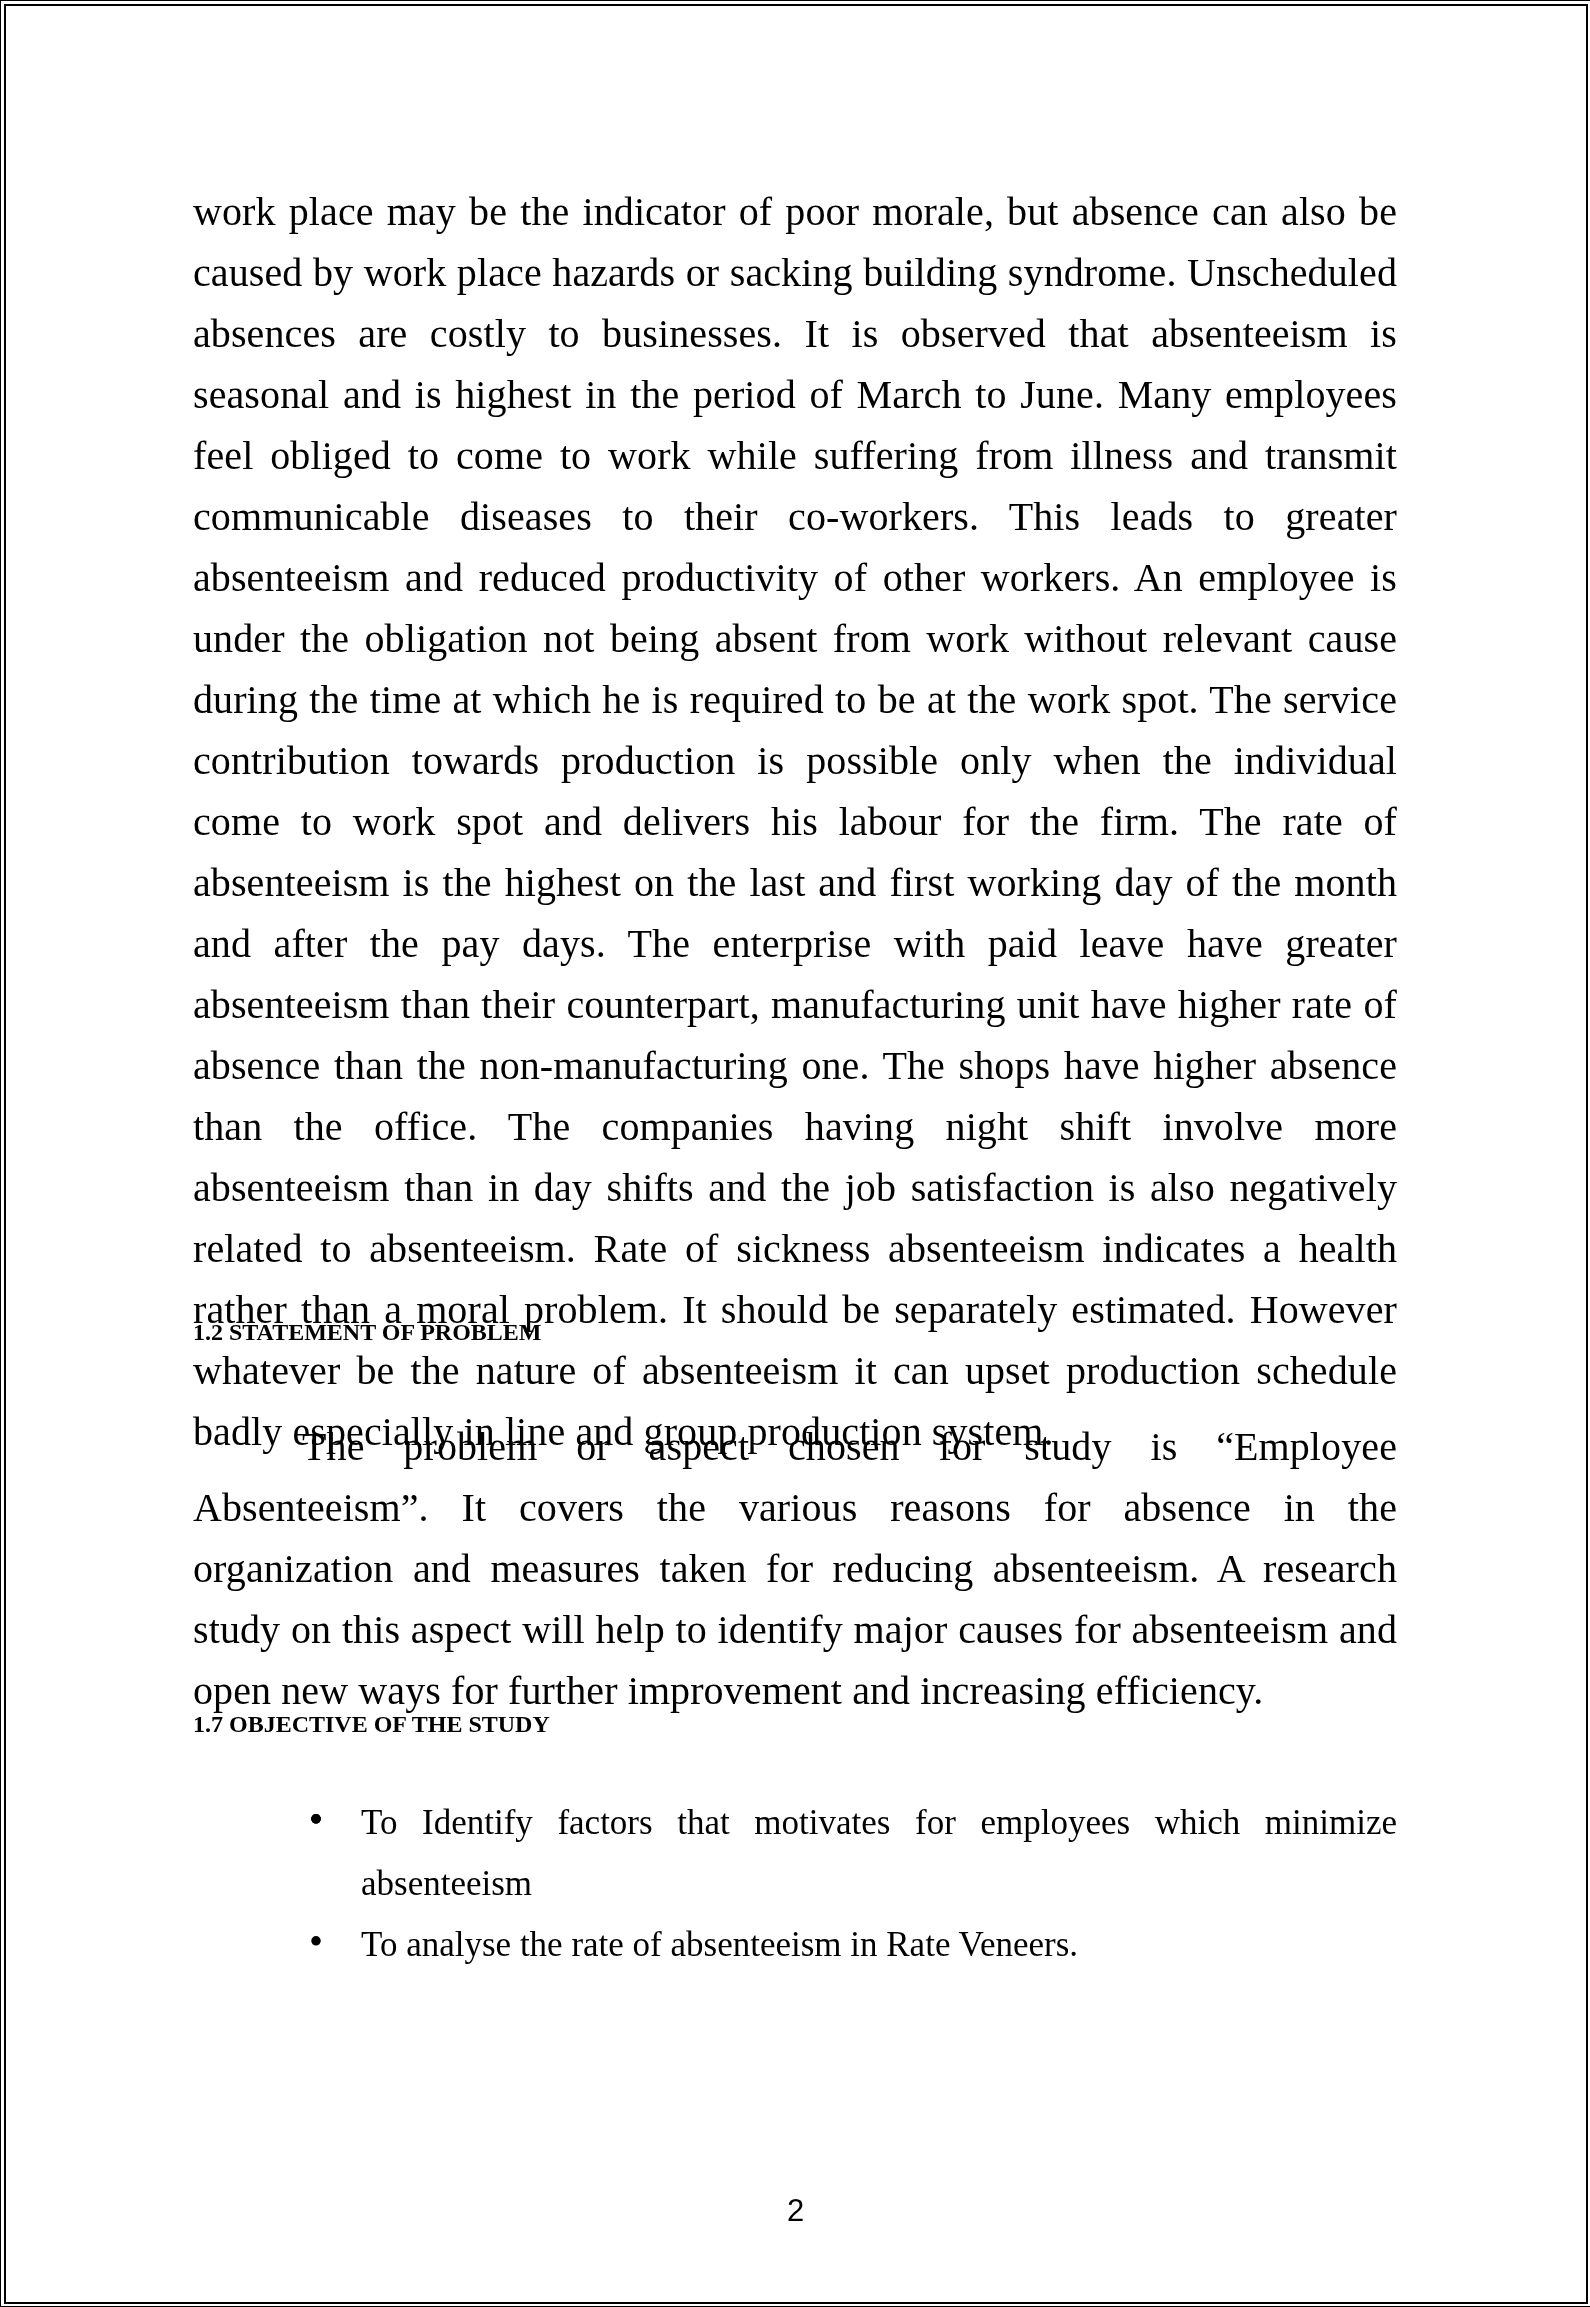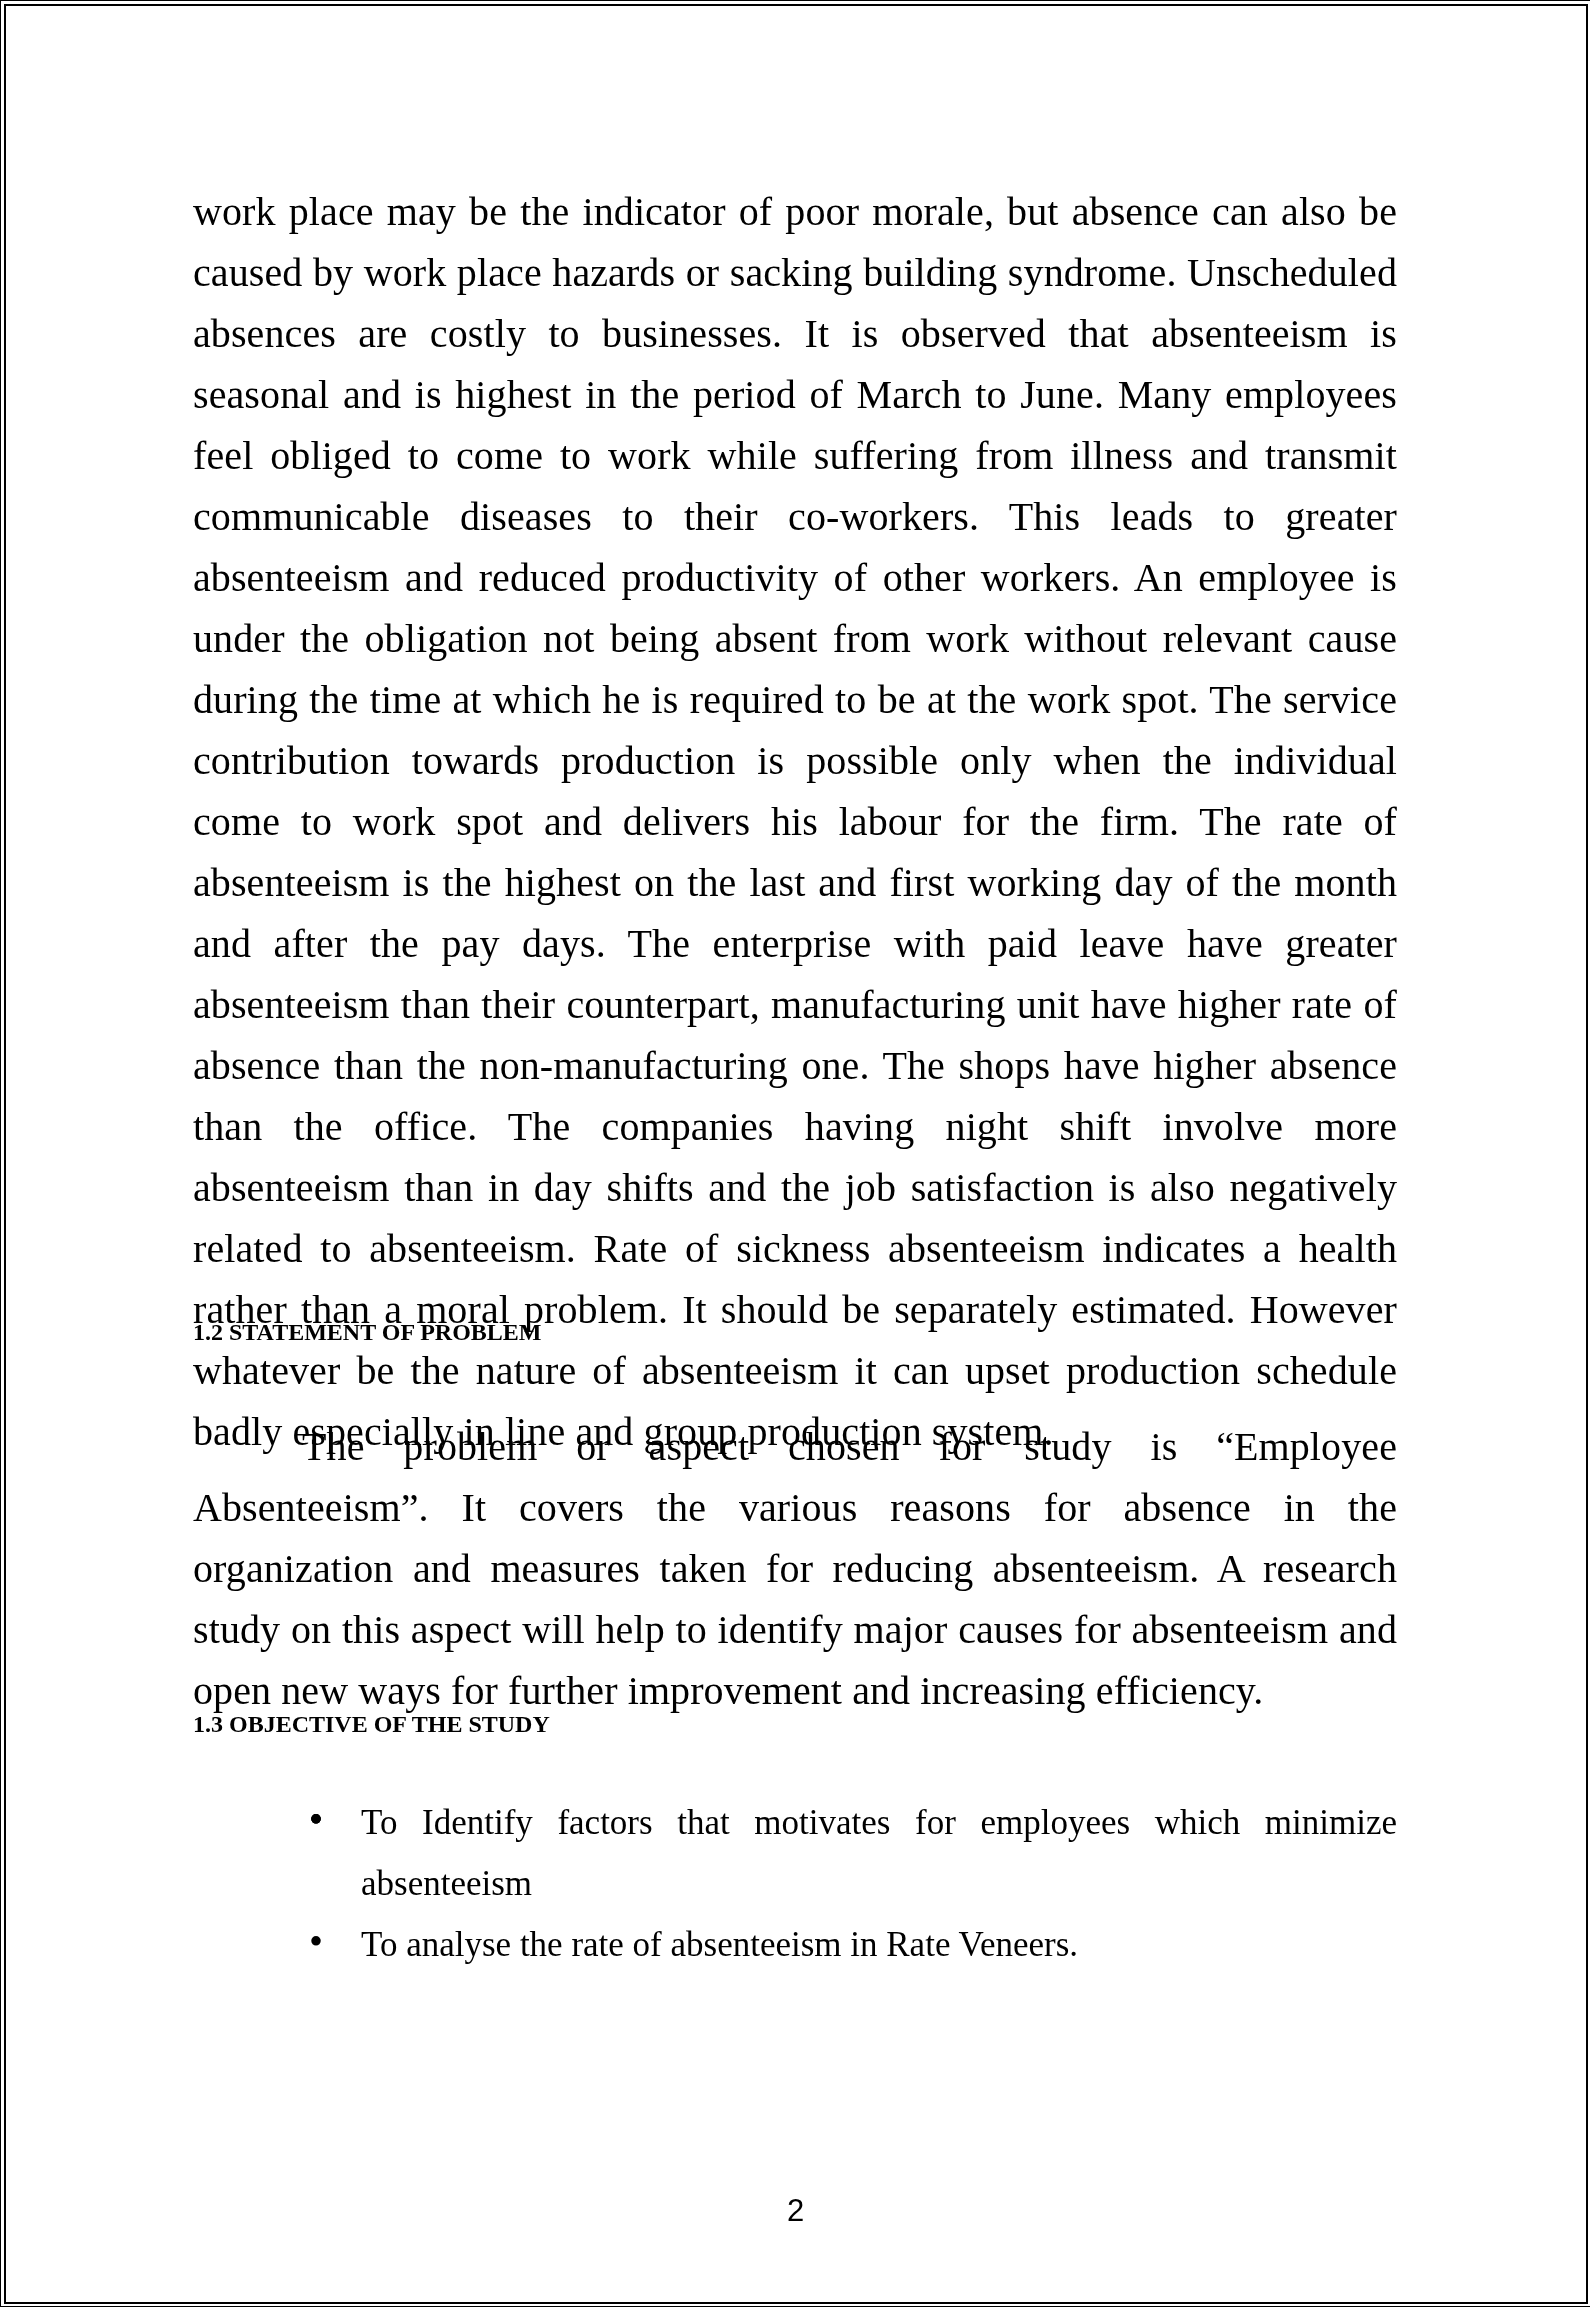--- a/index.html
+++ b/index.html
@@ -95,21 +95,21 @@
 
   <div class="border-outer"></div>
   <div class="border-inner"></div>
 
   <p class="body-par" id="intro-paragraph">work place may be the indicator of poor morale, but absence can also be caused by work place hazards or sacking building syndrome. Unscheduled absences are costly to businesses. It is observed that absenteeism is seasonal and is highest in the period of March to June. Many employees feel obliged to come to work while suffering from illness and transmit communicable diseases to their co-workers. This leads to greater absenteeism and reduced productivity of other workers.  An employee is under the obligation not being absent from work without relevant cause during the time at which he is required to be at the work spot. The service contribution towards production is possible only when the individual come to work spot and delivers his labour for the firm. The rate of absenteeism is the highest on the last and first working day of the month and after the pay days. The enterprise with paid leave have greater absenteeism than their counterpart, manufacturing unit have higher rate of absence than the non-manufacturing one. The shops have higher absence than the office. The companies having night shift involve more absenteeism than in day shifts and the job satisfaction is also negatively related to absenteeism.  Rate of sickness absenteeism indicates a health rather than a moral problem. It should be separately estimated. However whatever be the nature of absenteeism it can upset production schedule badly especially in line and group production system.</p>
 
   <h2 class="sec-heading" id="heading-1-2">1.2 STATEMENT OF PROBLEM</h2>
 
   <p class="body-par" id="statement-paragraph">The problem or aspect chosen for study is “Employee Absenteeism”. It covers the various reasons for absence in the organization and measures taken for reducing absenteeism. A research study on this aspect will help to identify major causes for absenteeism and open new ways for further improvement and increasing efficiency.</p>
 
-  <h2 class="sec-heading" id="heading-1-3">1.3 OBJECTIVE OF THE STUDY</h2>
+  <h2 class="sec-heading" id="heading-1-3">1.7 OBJECTIVE OF THE STUDY</h2>
 
   <ul class="objectives">
     <li>
       <span class="bullet">•</span>
     </li>
     <li>
       <span class="bullet">•</span>
     </li>
     <li>
       <span class="bullet">•</span>

